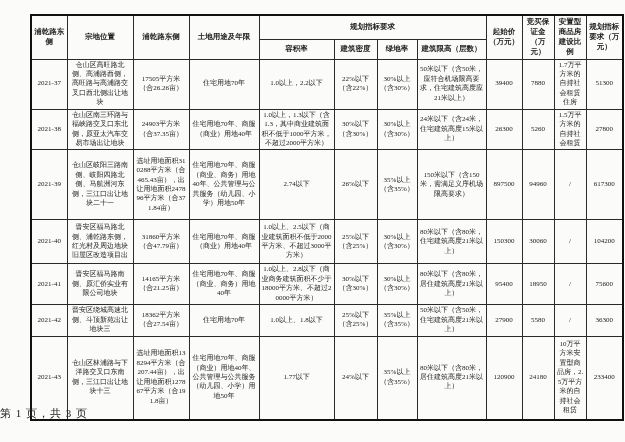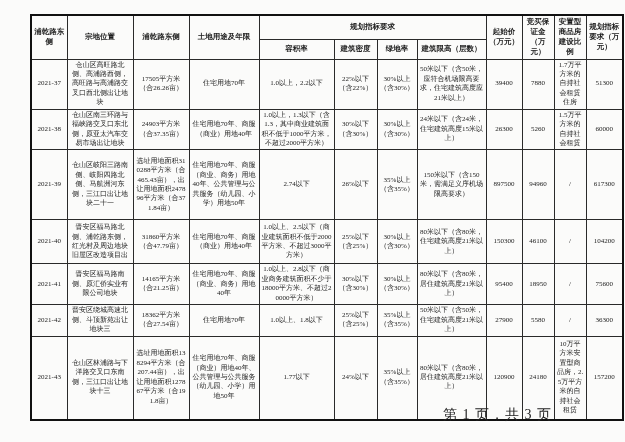--- a/index.html
+++ b/index.html
@@ -35,22 +35,22 @@
   tbody tr:nth-child(1){height:44px;}
   tbody tr:nth-child(2){height:36px;}
   tbody tr:nth-child(3){height:70px;}
   tbody tr:nth-child(4){height:44px;}
   tbody tr:nth-child(5){height:36px;}
   tbody tr:nth-child(6){height:27px;}
   tbody tr:nth-child(7){height:84px;}
   .footer{
     position:absolute;
     left:0;top:406px;width:552px;
-    text-align:right;
-    font-size:14px;
+    text-align:left;
+    font-size:11px;
     color:#222;
     letter-spacing:1px;
   }
 </style>
 </head>
 <body>
 
 <div class="sheet">
   <table>
     <colgroup>
@@ -106,21 +106,21 @@
       <td>仓山区南三环路与福峡路交叉口东北侧，原亚太汽车交易市场出让地块</td>
       <td>24903平方米（合37.35亩）</td>
       <td>住宅用地70年、商服（商业）用地40年</td>
       <td>1.0以上，1.3以下（含1.3，其中商业建筑面积不低于1000平方米，不超过2000平方米）</td>
       <td>30%以下（含30%）</td>
       <td>30%以上（含30%）</td>
       <td>24米以下（含24米，住宅建筑高度15米以上）</td>
       <td>26300</td>
       <td>5260</td>
       <td>1.5万平方米的自持社会租赁</td>
-      <td>60000</td>
+      <td>27800</td>
     </tr>
         <tr>
       <td>2021-39</td>
       <td>仓山区岐阳三路南侧、岐阳四路北侧、马航洲河东侧，三江口出让地块二十一</td>
       <td>选址用地面积310288平方米（合465.43亩），出让用地面积247896平方米（合371.84亩）</td>
       <td>住宅用地70年、商服（商业、商务）用地40年、公共管理与公共服务（幼儿园、小学）用地50年</td>
       <td>2.74以下</td>
       <td>26%以下</td>
       <td>35%以上（含35%）</td>
       <td>150米以下（含150米，需满足义序机场限高要求）</td>
@@ -132,21 +132,21 @@
         <tr>
       <td>2021-40</td>
       <td>晋安区福马路北侧、浦乾路东侧，红光村及周边地块旧屋区改造项目出</td>
       <td>31860平方米（合47.79亩）</td>
       <td>住宅用地70年、商服（商业）用地40年</td>
       <td>1.0以上、2.5以下（商业建筑面积不低于2000平方米、不超过3000平方米）</td>
       <td>25%以下（含25%）</td>
       <td>30%以上（含30%）</td>
       <td>80米以下（含80米，住宅建筑高度21米以上）</td>
       <td>150300</td>
-      <td>46100</td>
+      <td>30060</td>
       <td>/</td>
       <td>104200</td>
     </tr>
         <tr>
       <td>2021-41</td>
       <td>晋安区福马路南侧、原汇侨实业有限公司地块</td>
       <td>14165平方米（合21.25亩）</td>
       <td>住宅用地70年、商服（商业、商务）用地40年</td>
       <td>1.0以上、2.8以下（商业商务建筑面积不少于18000平方米、不超过20000平方米）</td>
       <td>30%以下（含30%）</td>
@@ -176,20 +176,20 @@
       <td>仓山区林浦路与下洋路交叉口东南侧，三江口出让地块十三</td>
       <td>选址用地面积138294平方米（合207.44亩），出让用地面积127867平方米（合191.8亩）</td>
       <td>住宅用地70年、商服（商业）用地40年、公共管理与公共服务（幼儿园、小学）用地50年</td>
       <td>1.77以下</td>
       <td>24%以下</td>
       <td>35%以上（含35%）</td>
       <td>80米以下（含80米，居住建筑高度21米以上）</td>
       <td>120900</td>
       <td>24180</td>
       <td>10万平方米安置型商品房，2.5万平方米的自持社会租赁</td>
-      <td>157200</td>
+      <td>233400</td>
     </tr>
       </tbody>
   </table>
 
 </div>
 
 <div class="footer">第 1 页，共 3 页</div>
 
 </body></html>

